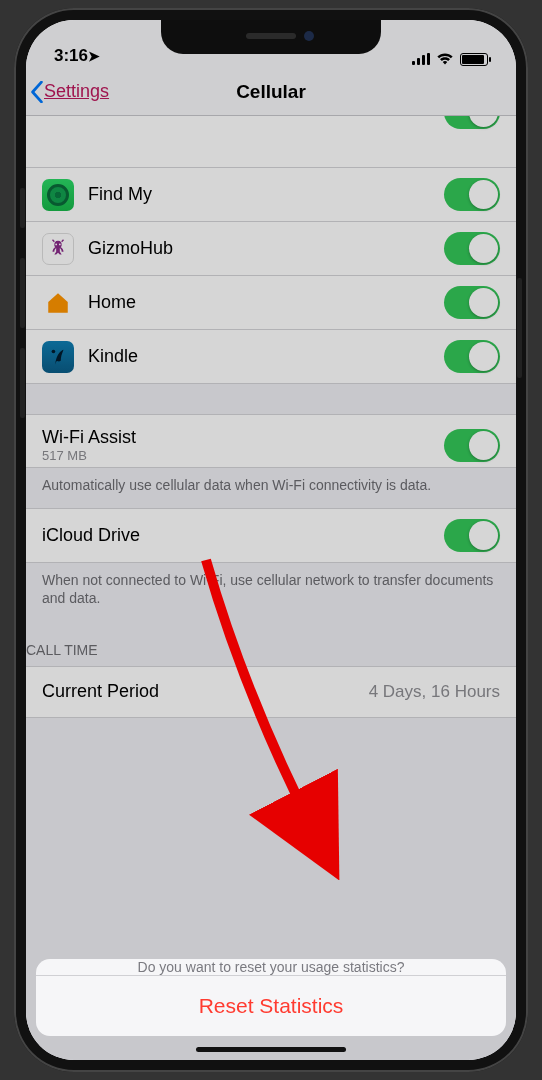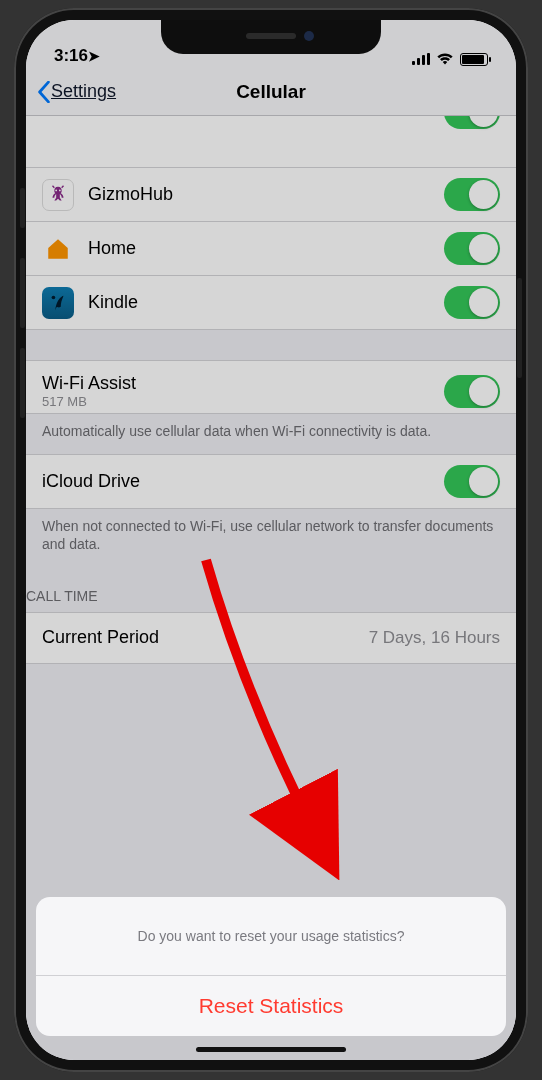--- a/index.html
+++ b/index.html
@@ -64,24 +64,24 @@
     height: 48px;
     background: #f7f7f9;
     border-bottom: 1px solid #c7c7cc;
     display: flex;
     align-items: center;
     justify-content: center;
     position: relative;
   }
   .nav-back {
     position: absolute;
-    left: 11px;
+    left: 4px;
     display: flex;
     align-items: center;
-    color: #0f172a;
+    color: #be185d;
     font-size: 18px;
   }
   .nav-back-label{text-decoration:underline;}
   .nav-title { font-size: 19px; font-weight: 600; }
   .content { position:absolute; top:96px; left:0; right:0; bottom:0; overflow:hidden; background:#efeff4;}
   .row {
     background: #fff;
     border-bottom: 1px solid #d4d4d8;
     display: flex;
     align-items: center;
@@ -131,21 +131,21 @@
   .sheet{
     position:absolute;left:10px;right:10px;bottom:14px;z-index:70;
     font-size:20px;
   }
   .sheet-group{
     background:rgba(248,248,250,.96);
     border-radius:14px;overflow:hidden;margin-bottom:10px;
     backdrop-filter:blur(4px);
   }
   .sheet-msg{
-    text-align:center;padding:31px 20px;font-size:14px;color:#7a7a80;
+    text-align:center;padding:0 20px;font-size:14px;color:#7a7a80;
     border-bottom:1px solid #d0d0d4;
   }
   .sheet-btn{
     text-align:center;padding:18px 28px;font-size:21px;
   }
   .sheet-danger{color:#ff3b30;}
   .sheet-cancel{color:#007aff;font-weight:600;}
   .home-indicator{
     position:absolute;bottom:8px;left:50%;transform:translateX(-50%);
     width:150px;height:5px;background:#111;border-radius:3px;z-index:80;
@@ -210,20 +210,25 @@
       <div class="nav-title">Cellular</div>
     </div>
 
     <div class="content">
 
       <div class="row row-partial-top">
         <div class="toggle toggle-partial"></div>
       </div>
 
       <div class="row">
+        <div class="app-icon ic-findmy"></div>
+        <div class="label">Find My</div>
+        <div class="toggle"></div>
+      </div>
+      <div class="row">
         <div class="app-icon ic-gizmo">
           <svg viewBox="0 0 24 24">
               <path fill="#8a2b8a" d="M12 3c-3 0-4 2-4 4 0 1 0 2 1 3-2 1-3 3-3 5h2c0-2 1-3 2-4v4l-2 3h2l2-2 2 2h2l-2-3v-4c1 1 2 2 2 4h2c0-2-1-4-3-5 1-1 1-2 1-3 0-2-1-4-4-4zM9 7a1 1 0 112 0 1 1 0 01-2 0zm4 0a1 1 0 112 0 1 1 0 01-2 0z"></path>
               <path stroke="#8a2b8a" stroke-width="1.5" fill="none" d="M8 4l-2-2M16 4l2-2"></path>
             </svg>
         </div>
         <div class="label">GizmoHub</div>
         <div class="toggle"></div>
       </div>
       <div class="row">
@@ -261,21 +266,21 @@
 
       <div class="row" style="border-top:1px solid #d4d4d8;">
         <div class="label">iCloud Drive</div>
         <div class="toggle"></div>
       </div>
       <div class="footer-text">When not connected to Wi-Fi, use cellular network to transfer documents and data.</div>
 
       <div class="section-header">Call Time</div>
       <div class="row row-kv" style="border-top:1px solid #d4d4d8;">
         <div class="label">Current Period</div>
-        <div class="value">7 Days, 16 Hours</div>
+        <div class="value">4 Days, 16 Hours</div>
       </div>
     </div>
 
     <div class="dim"></div>
     <div class="sheet">
       <div class="sheet-group">
         <div class="sheet-msg">Do you want to reset your usage statistics?</div>
         <div class="sheet-btn sheet-danger">Reset Statistics</div>
       </div>
     </div>

